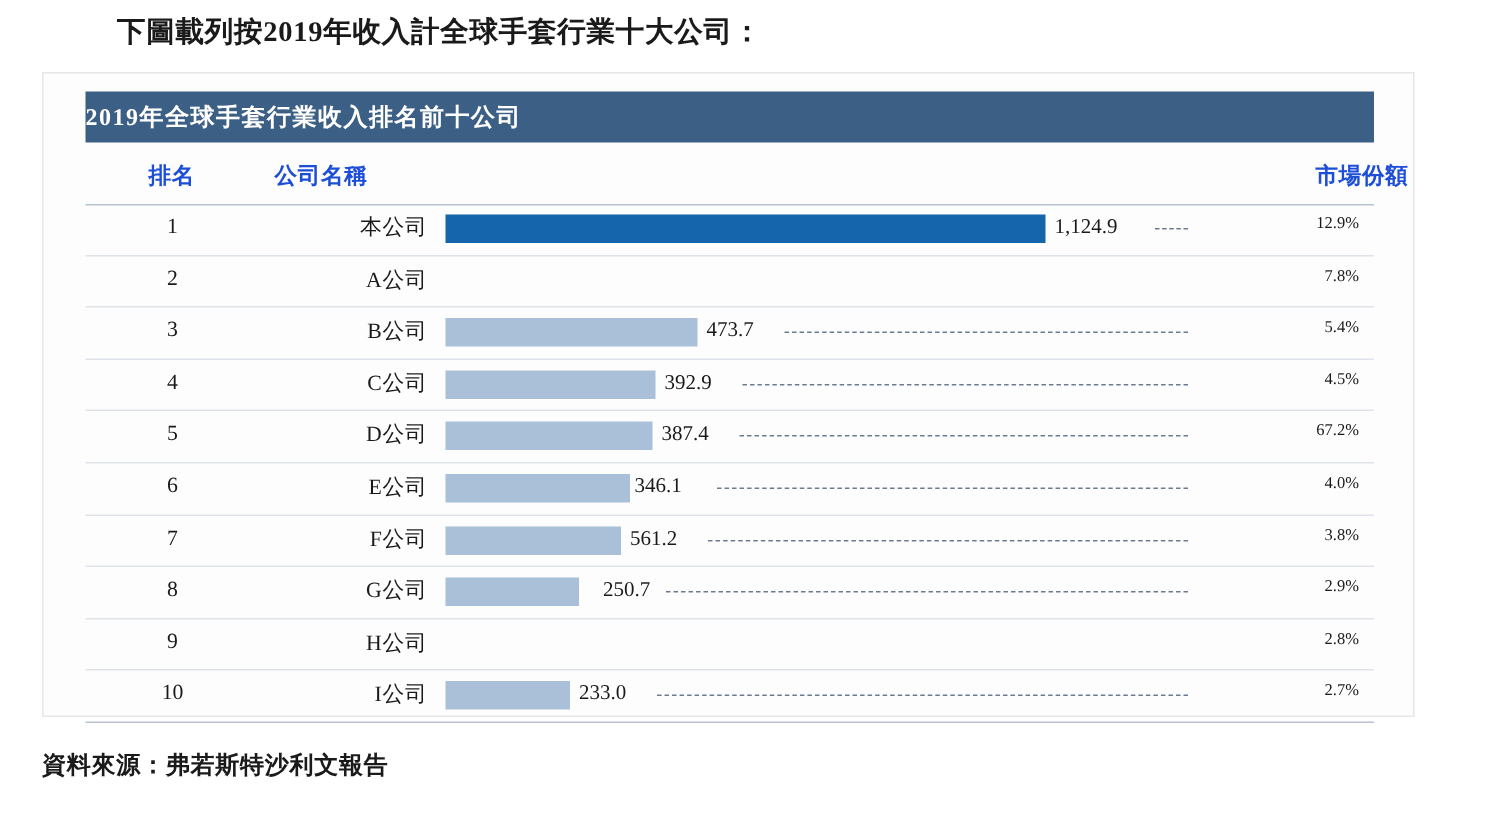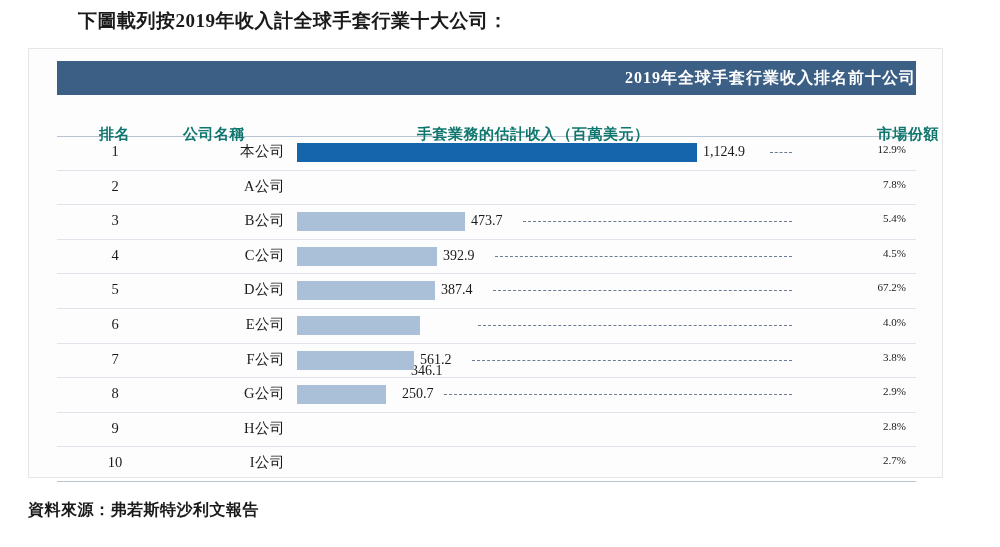--- a/index.html
+++ b/index.html
@@ -45,38 +45,38 @@
     top: 12px;
     width: 859px;
     height: 34px;
     background: #3c5f85;
     color: #ffffff;
     font-size: 16px;
     font-weight: bold;
     letter-spacing: 1px;
     display: flex;
     align-items: center;
-    justify-content: flex-end;
+    justify-content: flex-start;
   }
   .header-row {
     position: absolute;
     left: 28px;
     top: 55px;
     width: 859px;
     height: 32px;
     border-bottom: 1px solid #b9c4d2;
   }
   .hdr {
     position: absolute;
     font-size: 15px;
     font-weight: bold;
-    color: #0f766e;
+    color: #1d4ed8;
     letter-spacing: 0.5px;
     white-space: nowrap;
-    top: 21px;
+    top: 4px;
   }
   .hdr-rank   { left: 42px; }
   .hdr-name   { left: 126px; }
   .hdr-rev    { left: 360px; }
   .hdr-share  { left: 772px; margin-left: 48px; }
 
   .rows {
     position: absolute;
     left: 28px;
     top: 87px;
@@ -162,21 +162,20 @@
 
   <div class="card">
 
     <div class="title-bar">
       <span>2019年全球手套行業收入排名前十公司</span>
     </div>
 
     <div class="header-row">
       <div class="hdr hdr-rank">排名</div>
       <div class="hdr hdr-name">公司名稱</div>
-      <div class="hdr hdr-rev">手套業務的估計收入（百萬美元）</div>
       <div class="hdr hdr-share">市場份額</div>
     </div>
 
     <div class="rows" id="rows-container">
         <div class="row">
           <div class="cell-rank">1</div>
           <div class="cell-name">本公司</div>
           <div class="bar-area">
             <div class="bar first" style="width: 400px;"></div>
             <div class="bar-value" style="left: 406px;">1,124.9</div>
@@ -217,21 +216,21 @@
             <div class="bar-value" style="left: 144px;">387.4</div>
             <div class="dots" style="left: 196px; width: 299px;"></div>
           </div>
           <div class="cell-share">67.2%</div>
         </div>
         <div class="row">
           <div class="cell-rank">6</div>
           <div class="cell-name">E公司</div>
           <div class="bar-area">
             <div class="bar" style="width: 123px;"></div>
-            <div class="bar-value" style="left: 114px; margin-top: 46px;">346.1</div>
+            <div class="bar-value" style="left: 126px;">346.1</div>
             <div class="dots" style="left: 181px; width: 314px;"></div>
           </div>
           <div class="cell-share">4.0%</div>
         </div>
         <div class="row">
           <div class="cell-rank">7</div>
           <div class="cell-name">F公司</div>
           <div class="bar-area">
             <div class="bar" style="width: 117px;"></div>
             <div class="bar-value" style="left: 123px;">561.2</div>
@@ -250,20 +249,25 @@
           <div class="cell-share">2.9%</div>
         </div>
         <div class="row">
           <div class="cell-rank">9</div>
           <div class="cell-name">H公司</div>
           <div class="cell-share">2.8%</div>
         </div>
         <div class="row">
           <div class="cell-rank">10</div>
           <div class="cell-name">I公司</div>
+          <div class="bar-area">
+            <div class="bar" style="width: 83px;"></div>
+            <div class="bar-value" style="left: 89px;">233.0</div>
+            <div class="dots" style="left: 141px; width: 354px;"></div>
+          </div>
           <div class="cell-share">2.7%</div>
         </div>
       </div>
 
   </div>
 
   <div class="source">資料來源：弗若斯特沙利文報告</div>
 
 </div>
 

